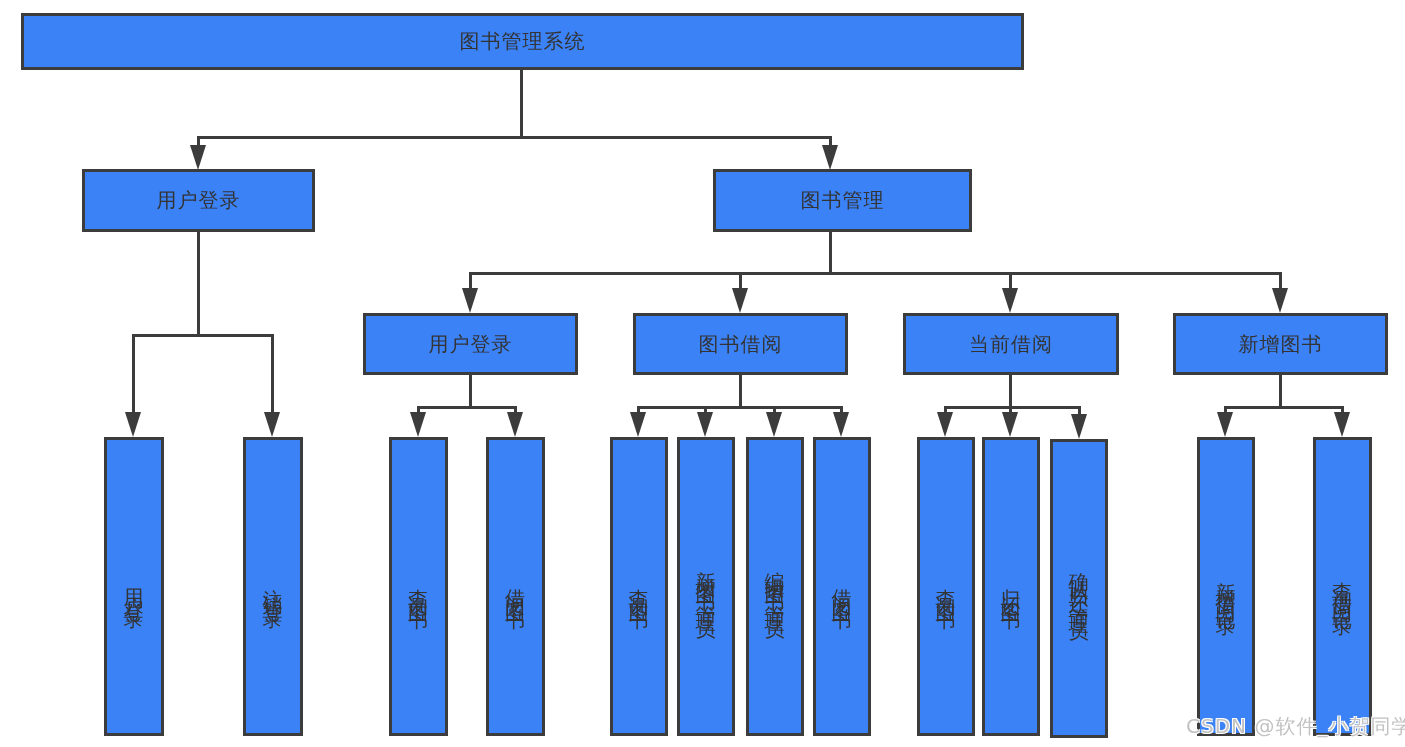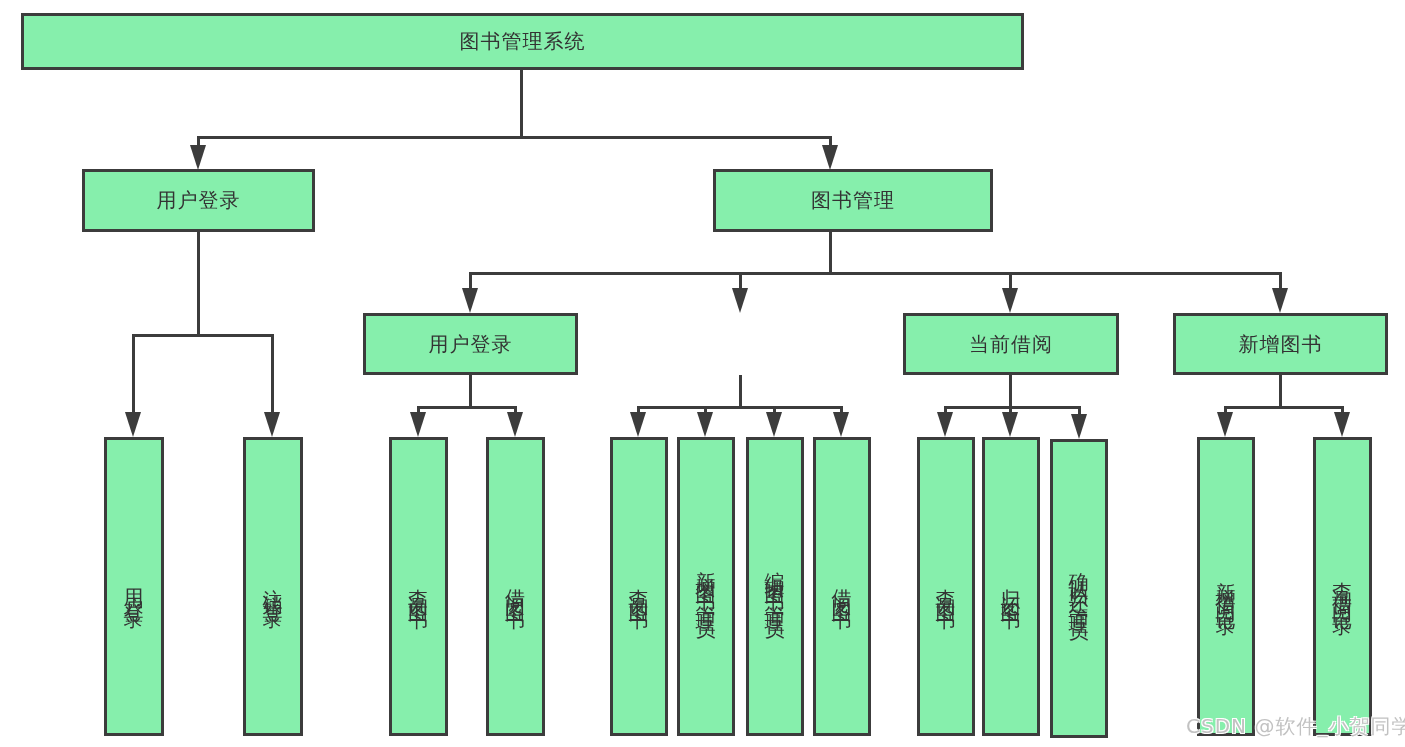--- a/index.html
+++ b/index.html
@@ -6,21 +6,21 @@
   #canvas{
     position:relative;
     width:1405px;height:747px;
     background:#ffffff;
     font-family:"DejaVu Sans","Liberation Sans",sans-serif;
     overflow:hidden;
   }
   .node{
     position:absolute;
     box-sizing:border-box;
-    background:#86efac;
+    background:#3b82f6;
     border:3px solid #3c3c3c;
     display:flex;align-items:center;justify-content:center;
   }
   .node .lbl{
     color:#333333;
     font-size:20px;
     letter-spacing:1px;
     white-space:nowrap;
   }
   .leaf .lbl{
@@ -55,26 +55,29 @@
 
 <div id="canvas">
 
   <div class="node" style="left:21px;top:13px;width:1003px;height:57px;">
     <span class="lbl">图书管理系统</span>
   </div>
 
   <div class="node" style="left:82px;top:169px;width:233px;height:63px;">
     <span class="lbl">用户登录</span>
   </div>
-  <div class="node" style="left:713px;top:169px;width:280px;height:63px;">
+  <div class="node" style="left:713px;top:169px;width:259px;height:63px;">
     <span class="lbl">图书管理</span>
   </div>
 
   <div class="node" style="left:363px;top:313px;width:215px;height:62px;">
     <span class="lbl">用户登录</span>
+  </div>
+  <div class="node" style="left:633px;top:313px;width:215px;height:62px;">
+    <span class="lbl">图书借阅</span>
   </div>
   <div class="node" style="left:903px;top:313px;width:216px;height:62px;">
     <span class="lbl">当前借阅</span>
   </div>
   <div class="node" style="left:1173px;top:313px;width:215px;height:62px;">
     <span class="lbl">新增图书</span>
   </div>
 
   <div class="node leaf" style="left:104px;top:437px;width:60px;height:299px;">
     <span class="lbl">用户登录</span>

